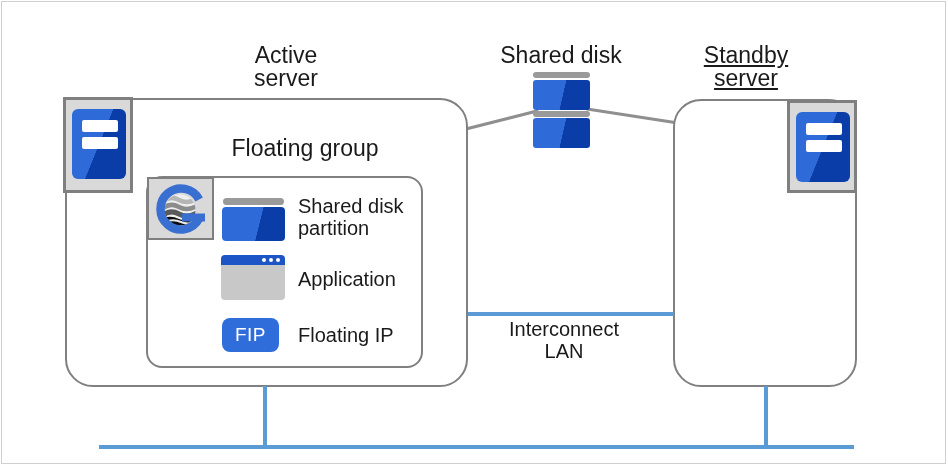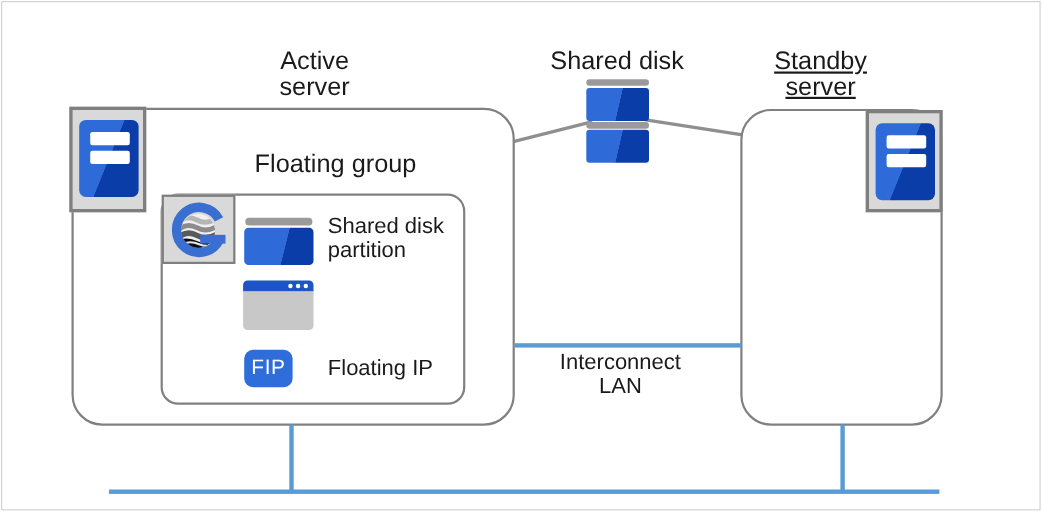--- a/index.html
+++ b/index.html
@@ -55,21 +55,21 @@
     background:linear-gradient(104deg,#2e6bd8 58%,#0a3da8 58.4%);
   }
   
   #application-icon{position:absolute;left:221px;top:255px;width:64px;height:45px;}
   #application-icon .titlebar{position:absolute;left:0;top:0;width:64px;height:10px;background:#1d55c6;border-radius:4px 4px 0 0;}
   #application-icon .dot{position:absolute;top:2.8px;width:4.4px;height:4.4px;border-radius:50%;background:#ffffff;}
   #application-icon .d1{left:41px;} #application-icon .d2{left:48px;} #application-icon .d3{left:55px;}
   #application-icon .appbody{position:absolute;left:0;top:10px;width:64px;height:35px;background:#c8c8c8;border-radius:0 0 4px 4px;}
   
   #fip-badge{
-    position:absolute;left:222px;top:318px;width:44px;height:34px;border-radius:8px;
+    position:absolute;left:222px;top:318px;width:57px;height:34px;border-radius:8px;
     background:#2f6ddb;color:#ffffff;font-size:19px;letter-spacing:0.5px;
     display:flex;align-items:center;justify-content:center;
   }
   
   .lbl{position:absolute;white-space:pre-line;}
   .hdr{font-size:23px;line-height:23px;text-align:center;transform:translateX(-50%);}
   #lbl-active{left:270px;top:44px;margin-left:16px;}
   #lbl-shared-disk{left:561px;top:44px;}
   #lbl-standby{left:746px;top:44px;text-decoration:underline;}
   #lbl-failover{left:305px;top:137px;}
@@ -160,18 +160,19 @@
 
   <div id="lbl-active" class="lbl hdr">Active
 server</div>
   <div id="lbl-shared-disk" class="lbl hdr">Shared disk</div>
   <div id="lbl-standby" class="lbl hdr">Standby
 server</div>
   <div id="lbl-failover" class="lbl hdr">Floating group</div>
 
   <div id="lbl-partition" class="lbl res-lbl">Shared disk
 partition</div>
+  <div id="lbl-application" class="lbl res-lbl">Application</div>
   <div id="lbl-fip" class="lbl res-lbl">Floating IP</div>
 
   <div id="lbl-interconnect" class="lbl net-lbl">Interconnect
 LAN</div>
 
 </div>
 
 </body></html>

